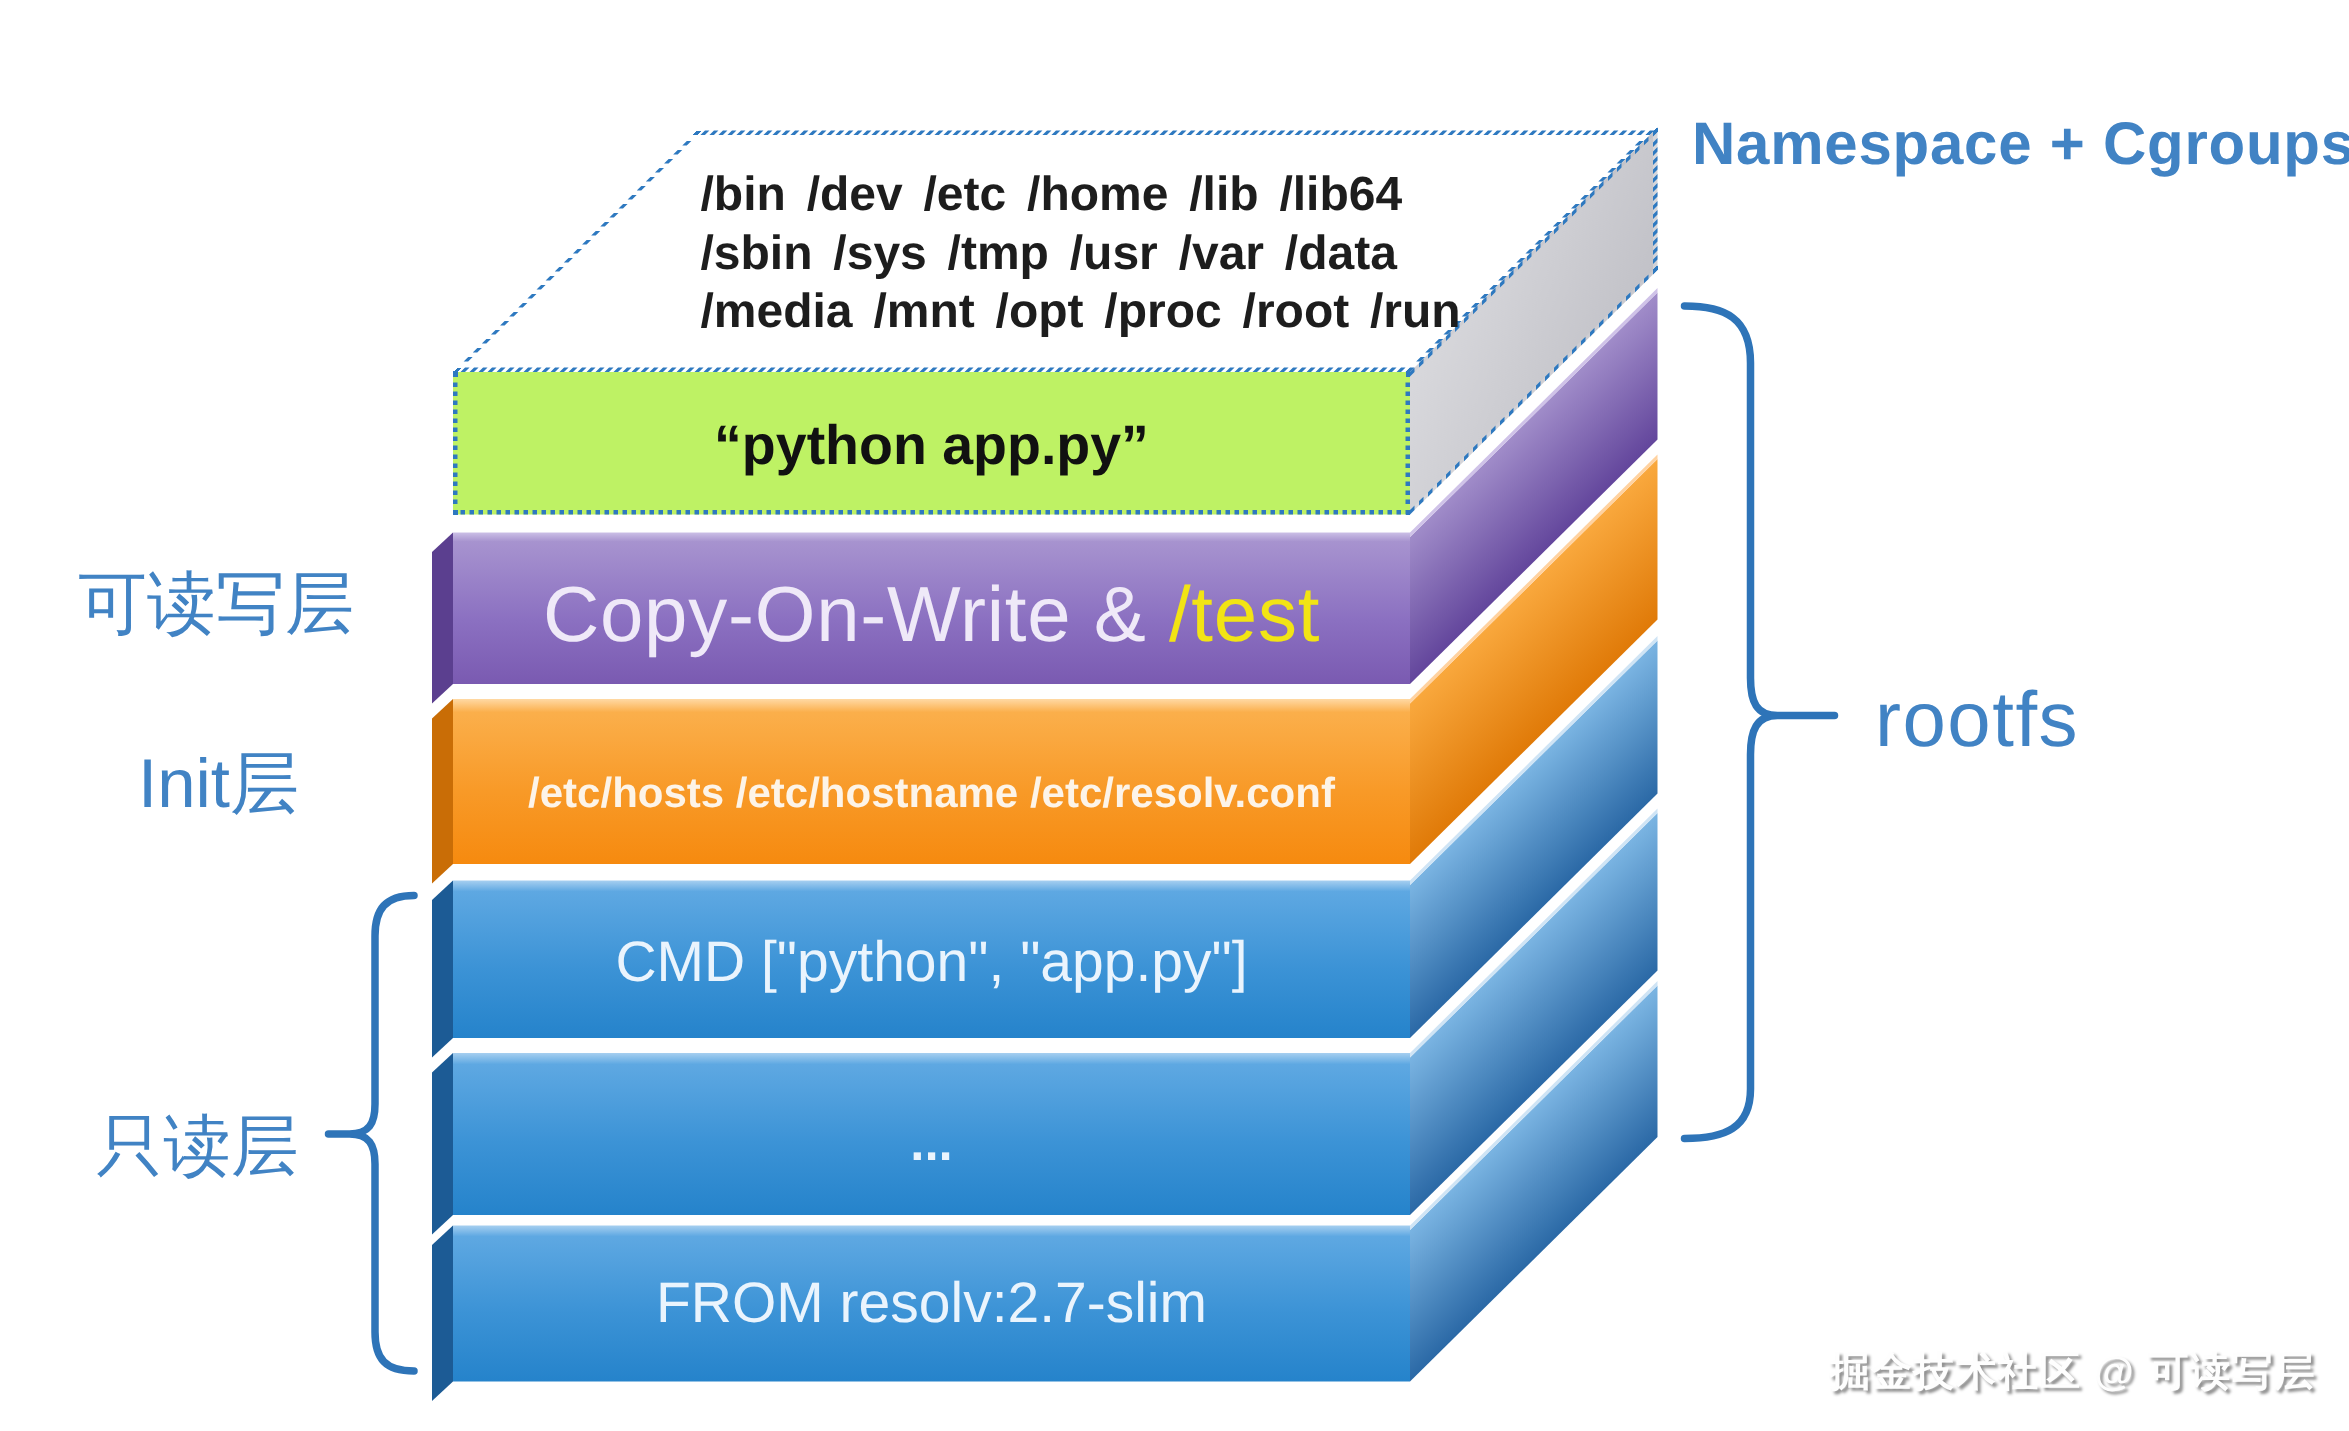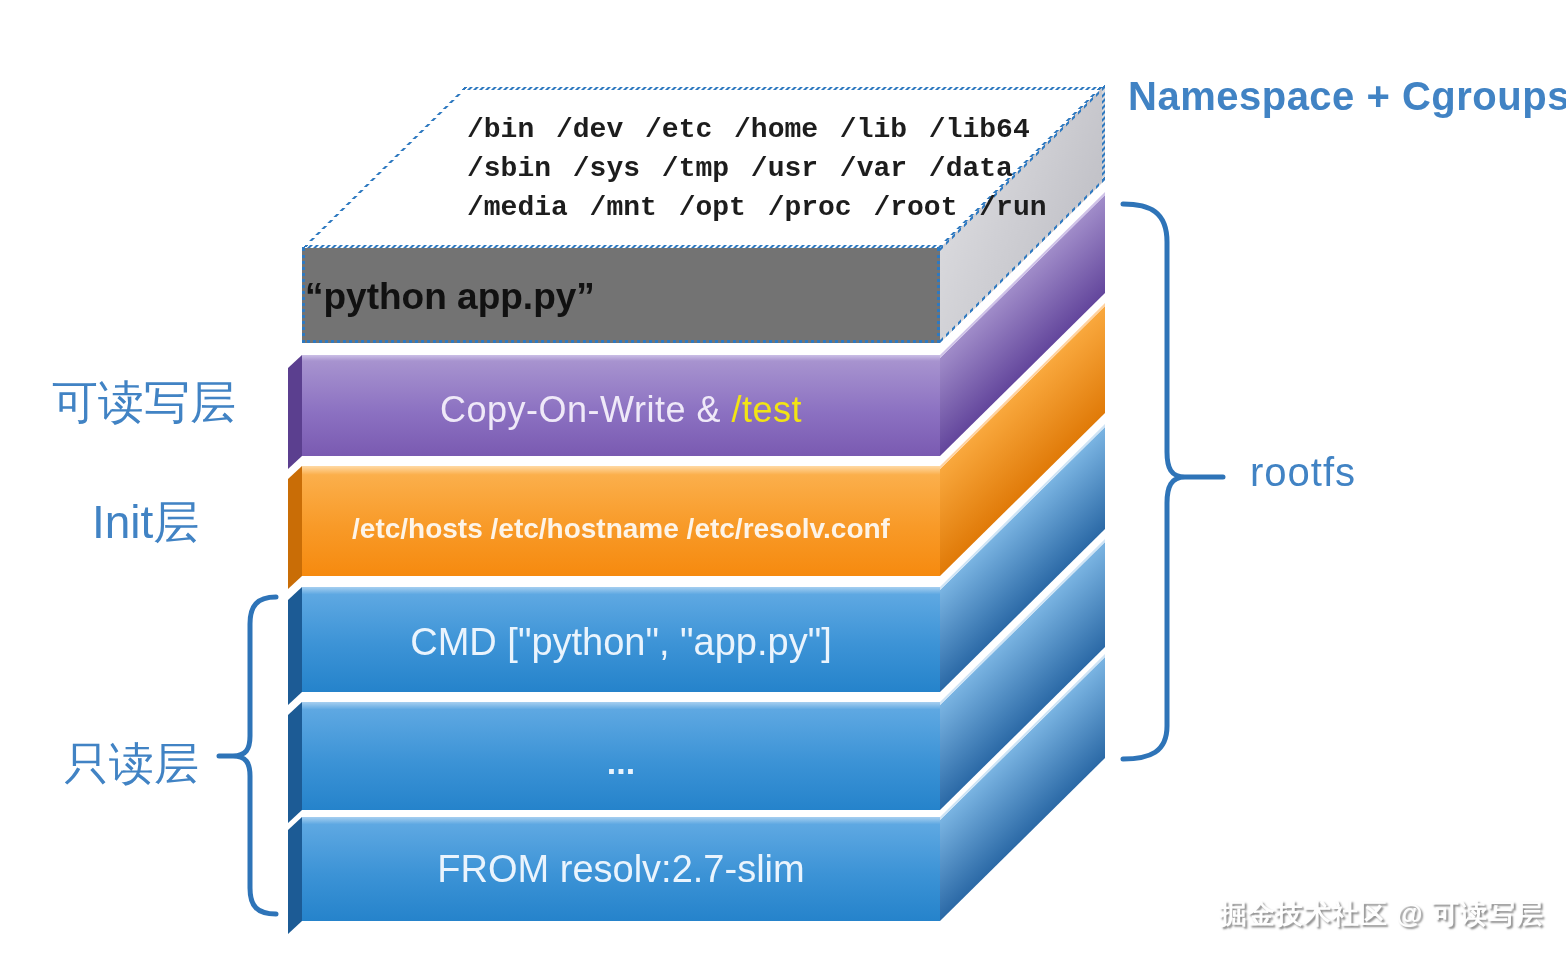--- a/index.html
+++ b/index.html
@@ -38,47 +38,47 @@
   
   .blue-front { background:linear-gradient(180deg,#a6cff0 0%,#5ea8e2 7%,#3c93d6 55%,#2583cb 100%); }
   .blue-side  { background:linear-gradient(180deg,#7ab4e2 0%,#2b69a6 100%); border-top:3px solid #cfe4f5; }
   .blue-bevel { background:#1c5b95; }
 
   
   .ns-top   { position:absolute; left:302px; top:87px; width:638px; height:161px;
               background:#fff; border:3px dotted #2e79c0;
               transform:skewX(-45.35deg); transform-origin:left bottom; }
   .ns-paths { position:absolute; left:467px; top:110px; z-index:9;
-              font-size:28px; font-weight:700; color:#1d1d1d; line-height:39px;
-              word-spacing:5px; white-space:nowrap;font-family:Liberation Mono, monospace; }
+              font-size:32px; font-weight:700; color:#1d1d1d; line-height:39px;
+              word-spacing:5px; white-space:nowrap; }
   .ns-front { position:absolute; left:302px; top:248px; width:638px; height:95px;
-              background:#737373; border:3px dotted #2e79c0; border-top:none;
-              display:flex; align-items:center; }
+              background:#bef264; border:3px dotted #2e79c0; border-top:none;
+              display:flex; align-items:center; justify-content:center; }
   .ns-front .cmd-quote { padding-top:6px; font-size:37px; font-weight:700; color:#111; }
   .ns-side  { position:absolute; left:940px; top:248px; width:165px; height:95px;
               background:linear-gradient(125deg,#d8d8dc 0%,#c2c2c8 100%);
               border:3px dotted #2e79c0; border-left:none;
               transform:skewY(-44.65deg); transform-origin:0 0; }
 
   
   .txt { white-space:pre; }
-  .cow-txt  { padding-top:8px; font-size:36px; color:#efe9f8; letter-spacing:0.5px; }
+  .cow-txt  { padding-top:8px; font-size:52px; color:#efe9f8; letter-spacing:0.5px; }
   .cow-txt .hl { color:#f2e414; }
   .init-txt { padding-top:16px; font-size:28px; font-weight:700; color:#fdf4e8; }
   .cmd-txt  { padding-top:6px; font-size:38px; color:#eaf4fd; }
   .dots-txt { padding-top:12px; font-size:34px; font-weight:700; color:#eaf4fd; }
   .from-txt { font-size:38px; color:#eaf4fd; }
 
   
   .lbl { position:absolute; color:#4183c4; z-index:10; white-space:nowrap; }
   .lbl-rw     { left:52px;  top:372px; font-size:46px; }
   .lbl-init   { left:92px;  top:492px; font-size:46px; }
   .lbl-ro     { left:64px;  top:734px; font-size:45px; }
   .lbl-ns     { left:1128px; top:74px; font-size:40px; font-weight:700; letter-spacing:0.5px; }
-  .lbl-rootfs { left:1250px; top:450px; font-size:40px; font-weight:400; letter-spacing:1px; }
+  .lbl-rootfs { left:1250px; top:450px; font-size:52px; font-weight:400; letter-spacing:1px; }
 
   .watermark { position:absolute; right:22px; top:896px; z-index:11;
                font-size:27px; font-weight:700; color:#fefefe;
                text-shadow:2px 2px 2px #8f8f8f; letter-spacing:1px; }
 
   .braces { position:absolute; left:0; top:0; z-index:10; pointer-events:none; }
 </style>
 </head>
 <body>
 

